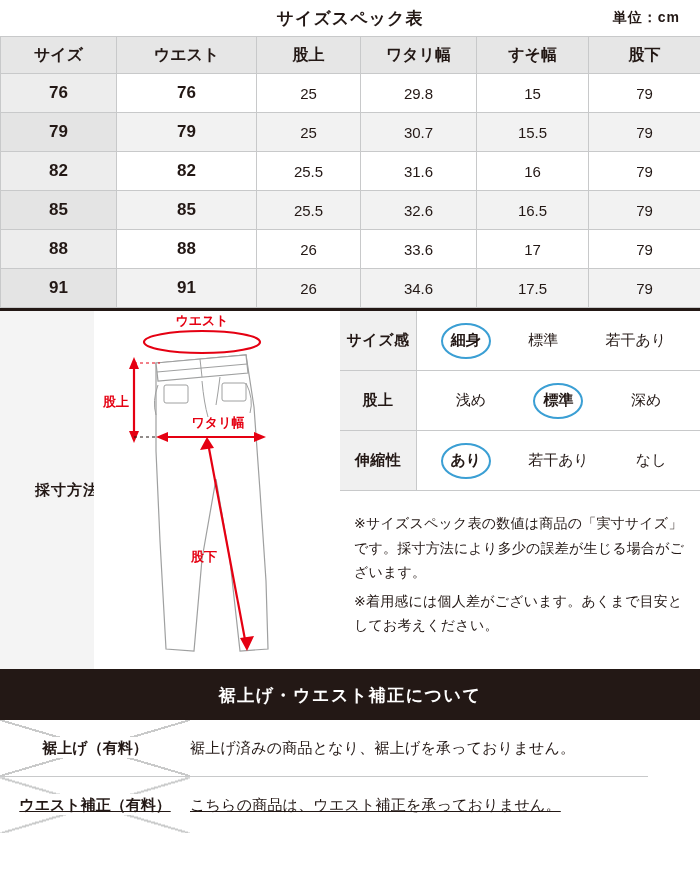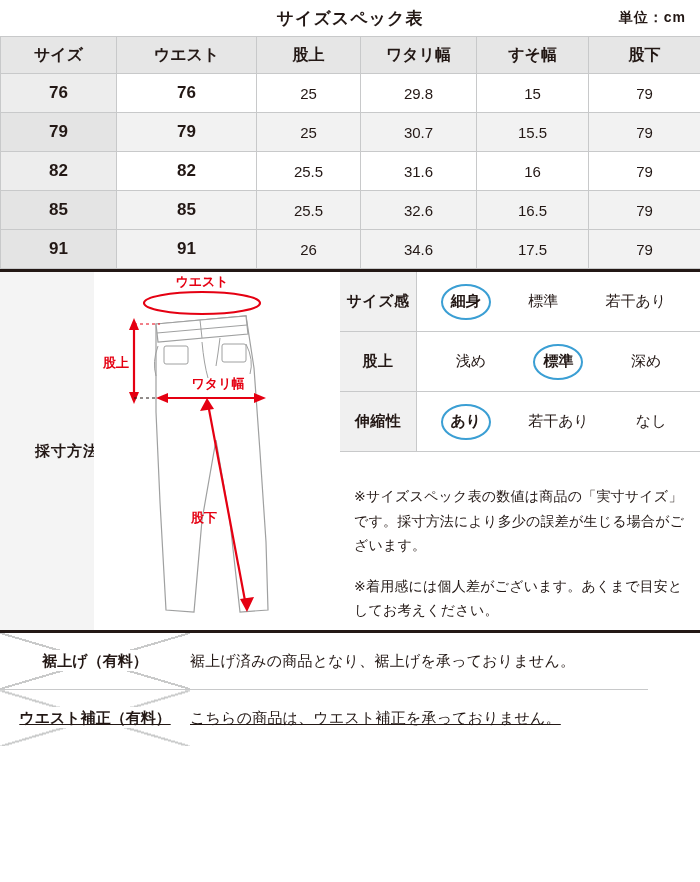--- a/index.html
+++ b/index.html
@@ -29,21 +29,21 @@
     justify-content: center;
     position: relative;
   }
   .spec-title {
     font-size: 17px;
     font-weight: bold;
     letter-spacing: 1px;
   }
   .spec-unit {
     position: absolute;
-    right: 14px;
+    right: 20px;
     top: 50%;
     transform: translateY(-50%);
     font-size: 14px;
     font-weight: bold;
     letter-spacing: 1px;
   }
 
   table.spec {
     border-collapse: collapse;
     width: 700px;
@@ -182,21 +182,21 @@
     box-sizing: border-box;
   }
 
   .notes {
     padding: 16px 14px 0 14px;
     font-size: 14px;
     line-height: 1.75;
     letter-spacing: 0.2px;
   }
   .notes p {
-    margin: 16px 0 2px 0;
+    margin: 4px 0 2px 0;
   }
 
   
   .bottom {
     width: 700px;
   }
   .bottom-title {
     background: #231815;
     color: #ffffff;
     text-align: center;
@@ -304,20 +304,28 @@
         <td class="colrest">31.6</td>
         <td class="colrest">16</td>
         <td class="colrest">79</td>
       </tr>
       <tr class="even">
         <td class="col0">85</td>
         <td class="col1">85</td>
         <td class="colrest">25.5</td>
         <td class="colrest">32.6</td>
         <td class="colrest">16.5</td>
+        <td class="colrest">79</td>
+      </tr>
+      <tr class="odd">
+        <td class="col0">88</td>
+        <td class="col1">88</td>
+        <td class="colrest">26</td>
+        <td class="colrest">33.6</td>
+        <td class="colrest">17</td>
         <td class="colrest">79</td>
       </tr>
       <tr class="even">
         <td class="col0">91</td>
         <td class="col1">91</td>
         <td class="colrest">26</td>
         <td class="colrest">34.6</td>
         <td class="colrest">17.5</td>
         <td class="colrest">79</td>
       </tr>
@@ -406,20 +414,21 @@
         </table>
 
       <div class="notes">
         <p>※サイズスペック表の数値は商品の「実寸サイズ」です。採寸方法により多少の誤差が生じる場合がございます。</p>
         <p>※着用感には個人差がございます。あくまで目安としてお考えください。</p>
       </div>
     </div>
   </div>
 
   <div class="bottom">
+    <div class="bottom-title">裾上げ・ウエスト補正について</div>
     <table class="hem">
       <tbody>
           <tr>
         <td class="hem-label"><span>裾上げ（有料）</span></td>
         <td class="hem-text">裾上げ済みの商品となり、裾上げを承っておりません。</td>
       </tr>
       <tr>
         <td class="hem-label"><span>ウエスト補正（有料）</span></td>
         <td class="hem-text">こちらの商品は、ウエスト補正を承っておりません。</td>
       </tr>

